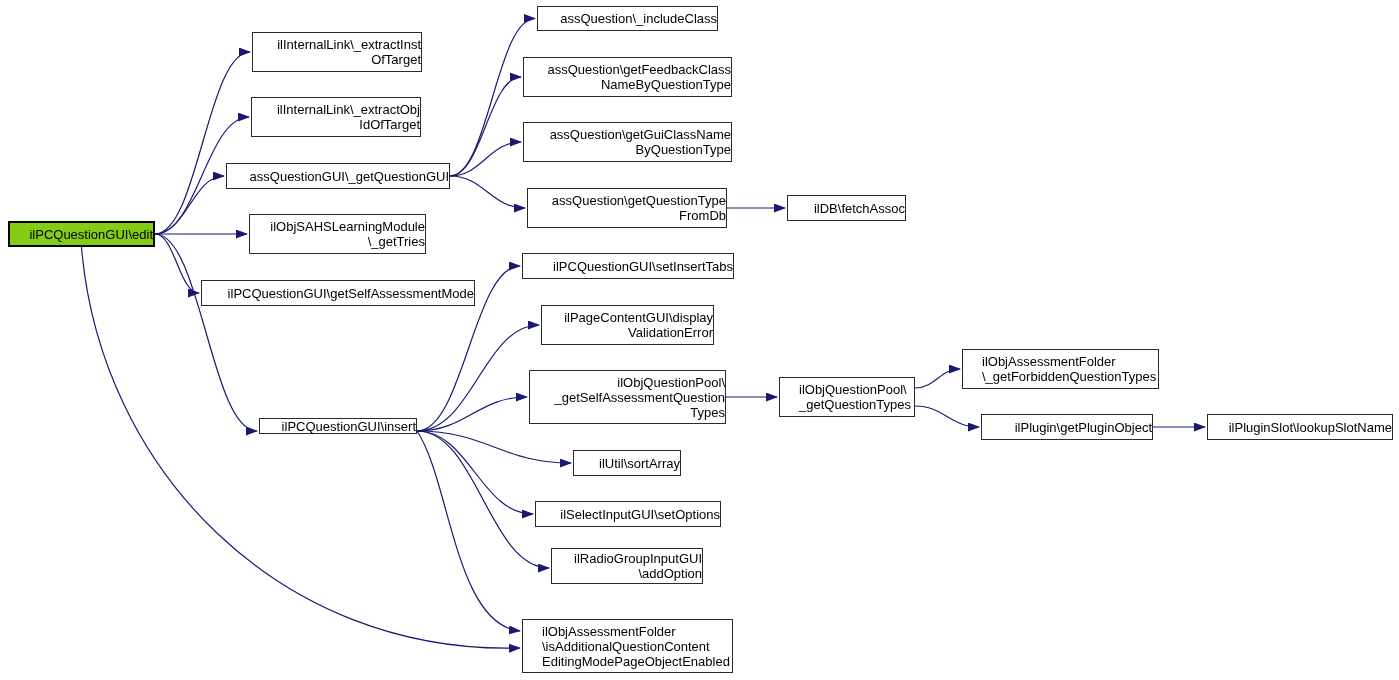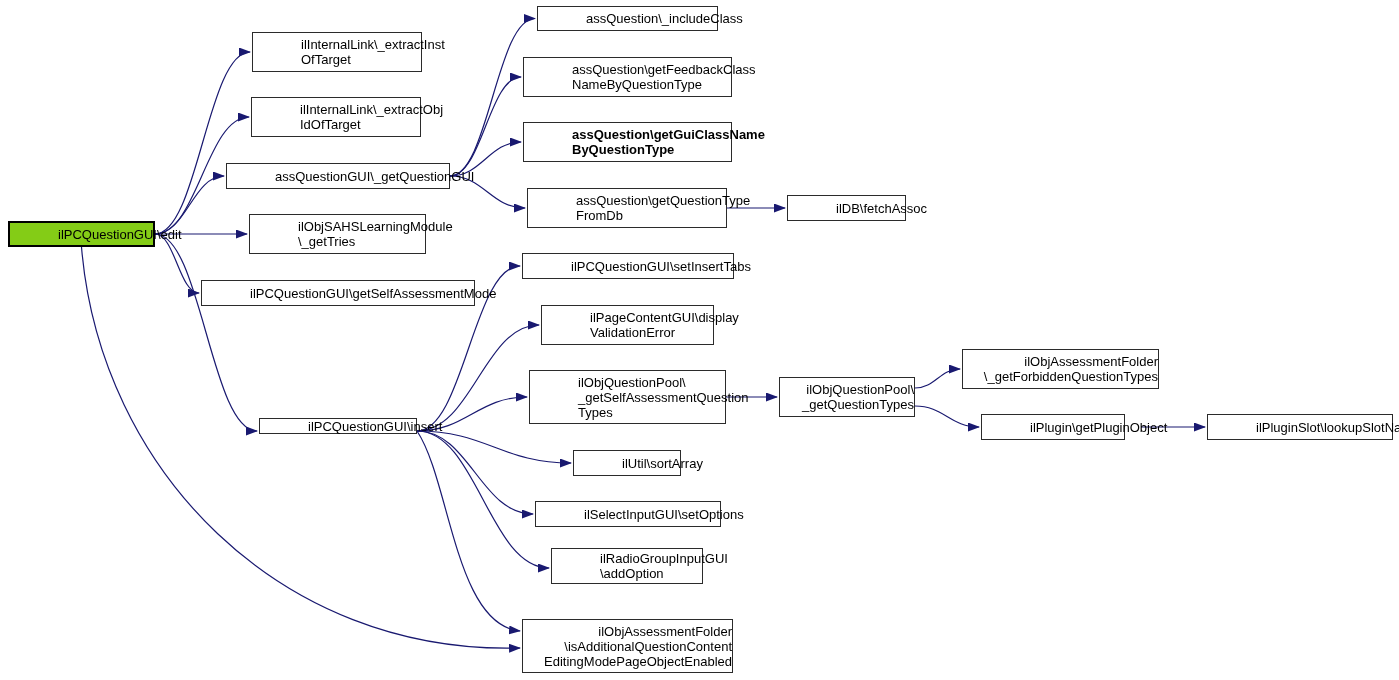--- a/index.html
+++ b/index.html
@@ -30,31 +30,31 @@
   .node {
     position: absolute;
     box-sizing: border-box;
     background: #ffffff;
     border: 1px solid #2b2b2b;
     color: #000000;
     font-size: 13px;
     line-height: 15px;
     display: flex;
     flex-direction: column;
-    align-items: flex-start;
+    align-items: flex-end;
     justify-content: center;
     text-align: center;
     white-space: nowrap;
     cursor: pointer;
     padding-left: 48px;
   }
   .node.left {
-    align-items: flex-end;
+    align-items: flex-start;
     text-align: left;
-    padding-left: 5px;
+    padding-left: 19px;
   }
   .node.hl {
     background: #84cc16;
     border: 2px solid #000000;
     cursor: default;
   }
   .node .ln {
     display: block;
   }
 </style>
@@ -119,21 +119,21 @@
       <div class="node" style="left: 259px; top: 418px; width: 158px; height: 16px; border-color: rgb(43, 43, 43);">
         <span class="ln">ilPCQuestionGUI\insert</span>
       </div>
       <div class="node" style="left: 537px; top: 6px; width: 181px; height: 25px; border-color: rgb(43, 43, 43);">
         <span class="ln">assQuestion\_includeClass</span>
       </div>
       <div class="node" style="left: 523px; top: 57px; width: 209px; height: 40px; border-color: rgb(43, 43, 43);">
         <span class="ln">assQuestion\getFeedbackClass</span>
         <span class="ln">NameByQuestionType</span>
       </div>
-      <div class="node" style="left: 523px; top: 122px; width: 209px; height: 40px; border-color: rgb(43, 43, 43); font-weight: bold;">
+      <div class="node" style="left: 523px; top: 122px; width: 209px; height: 40px; border-color: rgb(43, 43, 43);">
         <span class="ln">assQuestion\getGuiClassName</span>
         <span class="ln">ByQuestionType</span>
       </div>
       <div class="node" style="left: 527px; top: 188px; width: 200px; height: 40px; border-color: rgb(43, 43, 43);">
         <span class="ln">assQuestion\getQuestionType</span>
         <span class="ln">FromDb</span>
       </div>
       <div class="node" style="left: 787px; top: 195px; width: 119px; height: 26px; border-color: rgb(43, 43, 43);">
         <span class="ln">ilDB\fetchAssoc</span>
       </div>
@@ -150,21 +150,21 @@
         <span class="ln">Types</span>
       </div>
       <div class="node left" style="left: 779px; top: 377px; width: 136px; height: 40px; border-color: rgb(43, 43, 43);">
         <span class="ln">ilObjQuestionPool\</span>
         <span class="ln">_getQuestionTypes</span>
       </div>
       <div class="node left" style="left: 962px; top: 349px; width: 197px; height: 40px; border-color: rgb(43, 43, 43);">
         <span class="ln">ilObjAssessmentFolder</span>
         <span class="ln">\_getForbiddenQuestionTypes</span>
       </div>
-      <div class="node" style="left: 981px; top: 414px; width: 144px; height: 26px; border-color: rgb(43, 43, 43);">
+      <div class="node" style="left: 981px; top: 414px; width: 172px; height: 26px; border-color: rgb(43, 43, 43);">
         <span class="ln">ilPlugin\getPluginObject</span>
       </div>
       <div class="node" style="left: 1207px; top: 414px; width: 186px; height: 26px; border-color: rgb(43, 43, 43);">
         <span class="ln">ilPluginSlot\lookupSlotName</span>
       </div>
       <div class="node" style="left: 573px; top: 450px; width: 108px; height: 26px; border-color: rgb(43, 43, 43);">
         <span class="ln">ilUtil\sortArray</span>
       </div>
       <div class="node" style="left: 535px; top: 501px; width: 186px; height: 26px; border-color: rgb(43, 43, 43);">
         <span class="ln">ilSelectInputGUI\setOptions</span>

